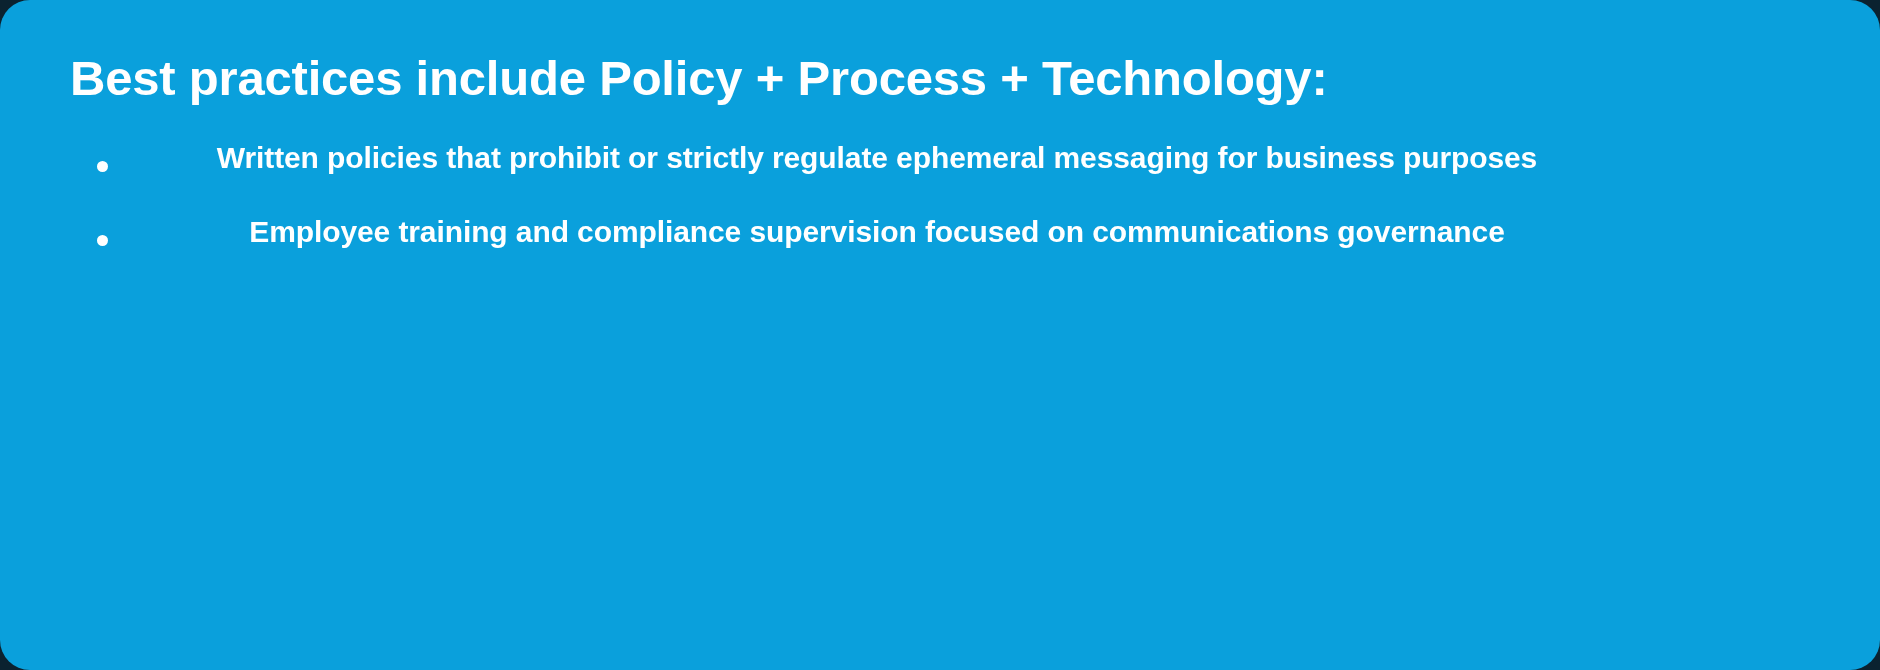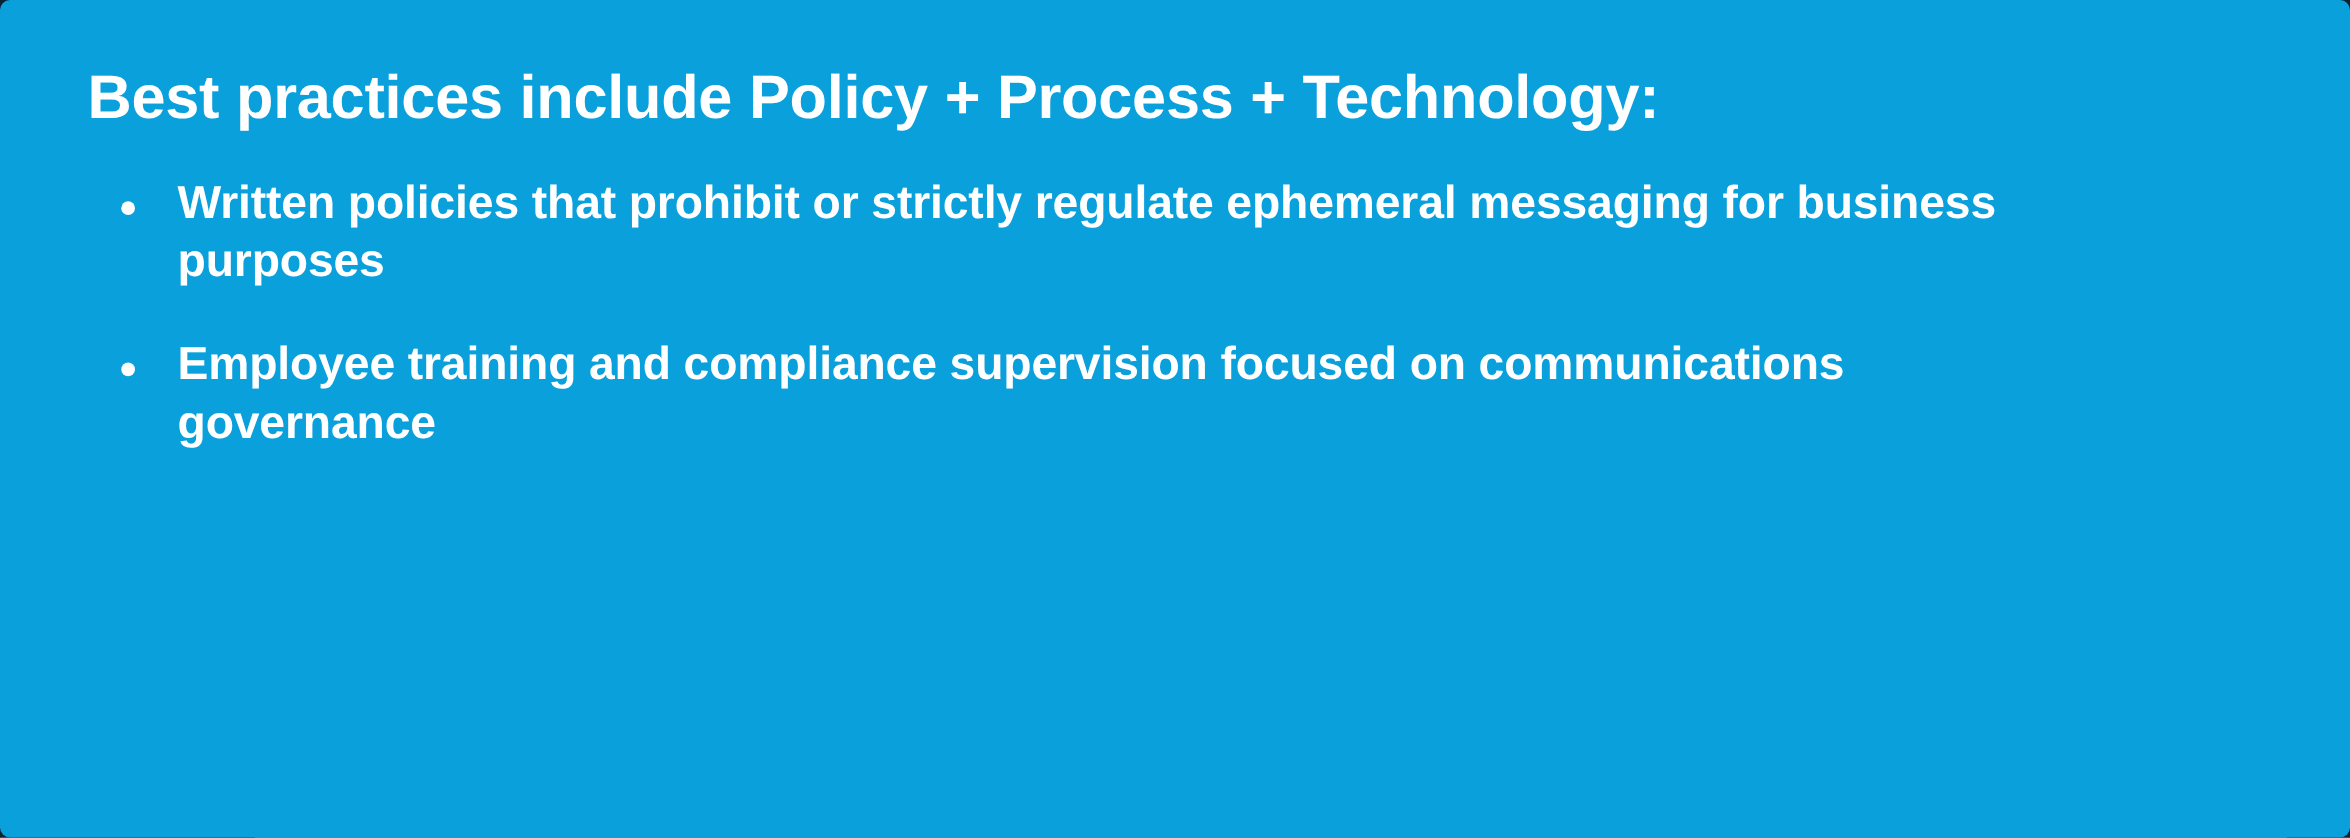--- a/index.html
+++ b/index.html
@@ -16,21 +16,21 @@
   }
 
   #slide-card {
     position: absolute;
     left: 0;
     top: 0;
     width: 1880px;
     height: 670px;
     box-sizing: border-box;
     background: #0AA0DC;
-    border-radius: 8px;
+    border-radius: 30px;
     padding: 52px 70px 40px 70px;
     color: #ffffff;
   }
 
   #heading {
     font-size: 49px;
     font-weight: bold;
     line-height: 1.08;
     letter-spacing: -0.2px;
     margin: 0 0 34px 0;
@@ -41,25 +41,26 @@
   #bullet-list {
     list-style: none;
     margin: 0;
     padding: 0;
   }
 
   .bullet-item {
     position: relative;
     padding-left: 72px;
     margin-bottom: 29px;
-    font-size: 37px;
+    font-size: 30px;
     font-weight: bold;
     line-height: 1.26;
     letter-spacing: -0.1px;
     color: #ffffff;
+    text-align: center;
   }
 
   .bullet-item:last-child {
     margin-bottom: 0;
     margin-top: 36px;
   }
 
   .bullet-marker {
     position: absolute;
     left: 27px;

